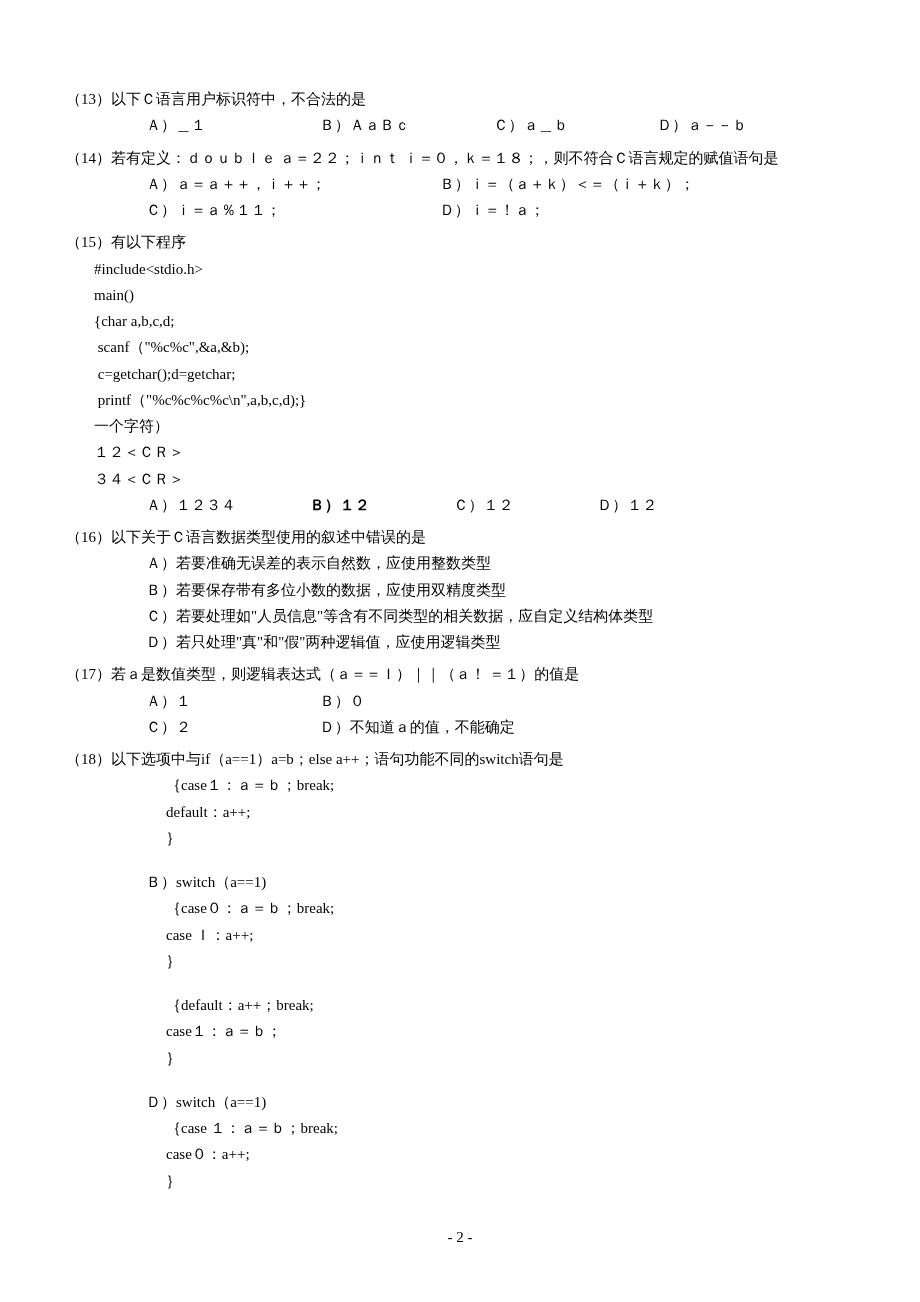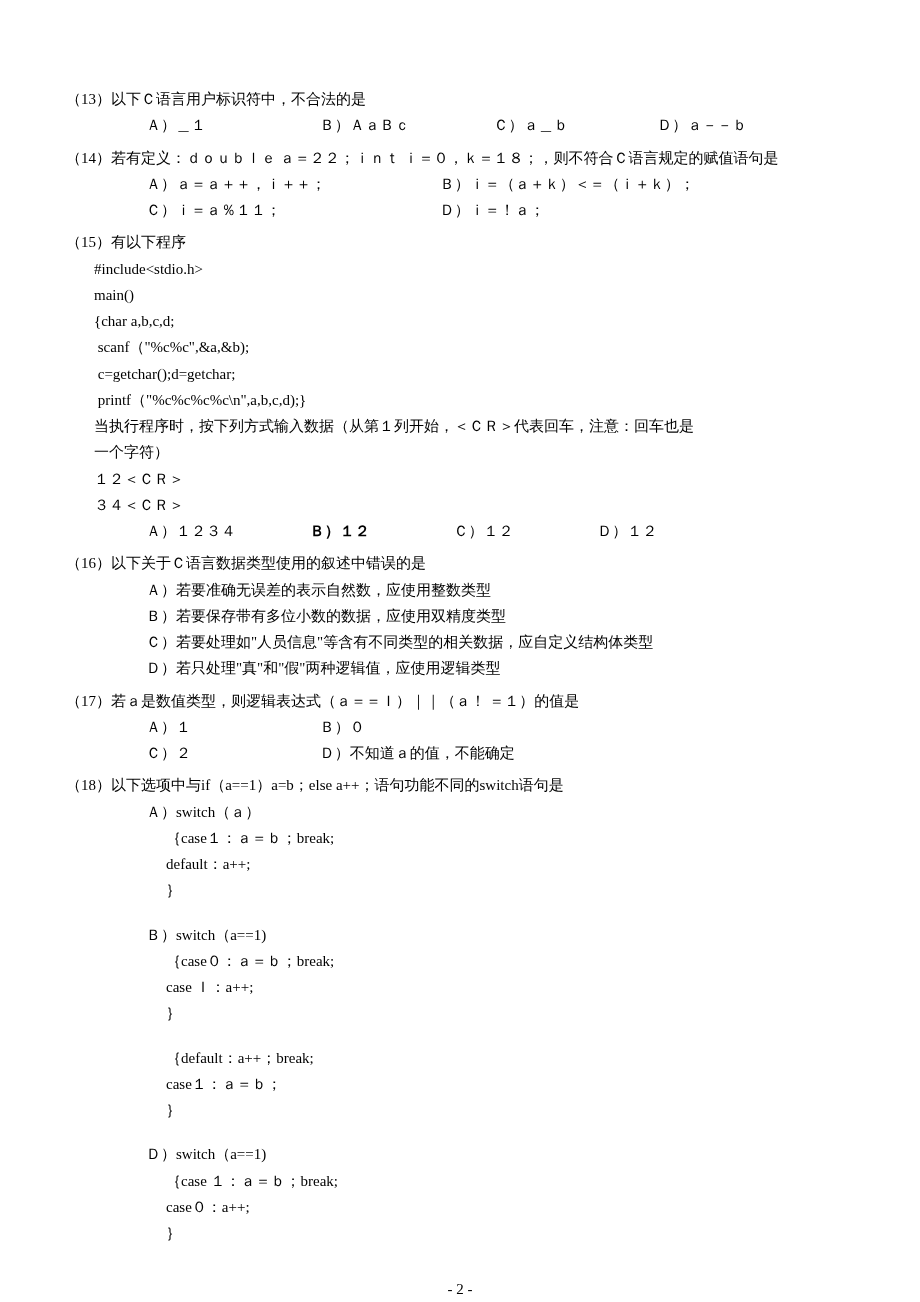--- a/index.html
+++ b/index.html
@@ -54,21 +54,20 @@
 </div>
 
 <div class="q">
   <div>（15）有以下程序</div>
   <div class="code">#include&lt;stdio.h&gt;</div>
   <div class="code">main()</div>
   <div class="code">{char a,b,c,d;</div>
   <div class="code"> scanf（"%c%c",&amp;a,&amp;b);</div>
   <div class="code"> c=getchar();d=getchar;</div>
   <div class="code"> printf（"%c%c%c%c\n",a,b,c,d);}</div>
-  <div class="code">当执行程序时，按下列方式输入数据（从第１列开始，＜ＣＲ＞代表回车，注意：回车也是</div>
   <div class="code">一个字符）</div>
   <div class="code">１２＜ＣＲ＞</div>
   <div class="code">３４＜ＣＲ＞</div>
   <div class="opt-row inline">
     <span class="wf">Ａ）１２３４</span>
     <span class="wc">Ｂ）１２</span>
     <span class="wd">Ｃ）１２</span>
     <span>Ｄ）１２</span>
   </div>
 </div>
@@ -89,21 +88,20 @@
   </div>
   <div class="opt-row inline">
     <span class="w1">Ｃ）２</span>
     <span>Ｄ）不知道ａ的值，不能确定</span>
   </div>
 </div>
 
 <div class="q">
   <div>（18）以下选项中与if（a==1）a=b；else a++；语句功能不同的switch语句是</div>
 
-  <div class="opt-block">Ａ）switch（ａ）</div>
   <div class="opt-indent">｛case１：ａ＝ｂ；break;</div>
   <div class="opt-indent">default：a++;</div>
   <div class="opt-indent">｝</div>
   <div style="height:18px"></div>
 
   <div class="opt-block">Ｂ）switch（a==1)</div>
   <div class="opt-indent">｛case０：ａ＝ｂ；break;</div>
   <div class="opt-indent">case Ｉ：a++;</div>
   <div class="opt-indent">｝</div>
   <div style="height:18px"></div>

